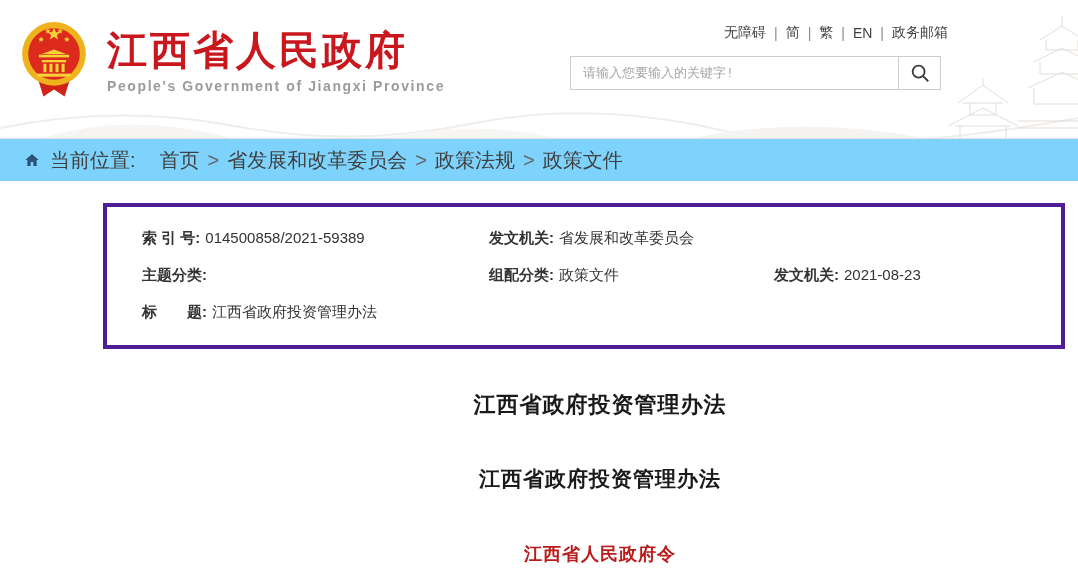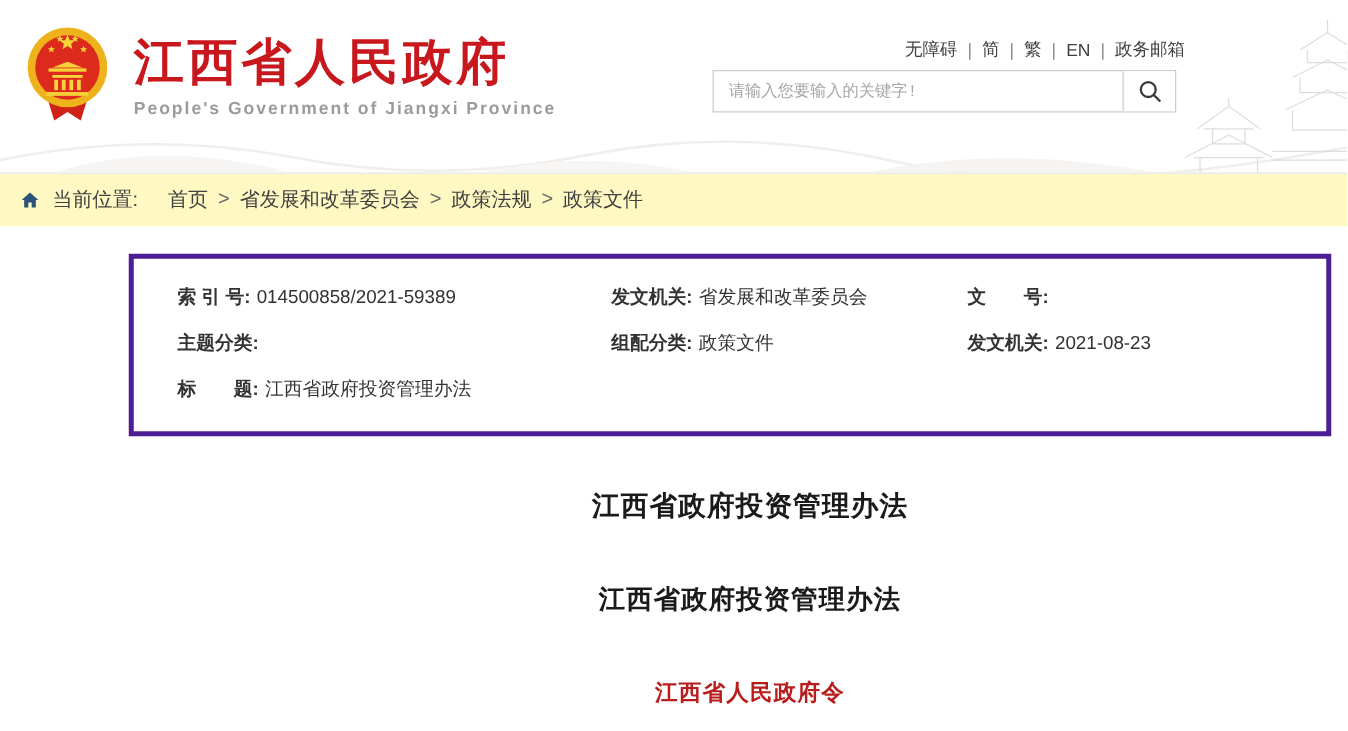--- a/index.html
+++ b/index.html
@@ -8,32 +8,32 @@
   .page { position:relative; width:1078px; height:585px; background:#fff; overflow:hidden; }
 
   
   .banner { position:relative; height:139px; background:#ffffff; border-bottom:1px solid #e3e3e3; overflow:hidden; }
   .banner-art { position:absolute; left:0; top:0; pointer-events:none; }
   .brand { position:absolute; left:16px; top:16px; display:flex; align-items:center; }
   .brand-text { margin-left:15px; }
   .site-title { font-size:40px; font-weight:bold; color:#c9171e; letter-spacing:3px; line-height:1.15; }
   .site-sub { font-size:14px; font-weight:bold; color:#9b9b9b; letter-spacing:1.6px; margin-top:5px;text-align:right; }
 
-  .top-links { position:absolute; top:31px; right:130px; display:flex; align-items:center; font-size:14px; color:#404040; white-space:nowrap; }
+  .top-links { position:absolute; top:24px; right:130px; display:flex; align-items:center; font-size:14px; color:#404040; white-space:nowrap; }
   .top-links a { color:#404040; text-decoration:none; cursor:pointer; }
   .link-sep { color:#8a8a8a; margin:0 8px; }
 
   .search { position:absolute; left:570px; top:56px; width:371px; height:34px; background:#fff; border:1px solid #cccccc; display:flex; align-items:stretch; }
   .search input { flex:1; border:none; outline:none; padding:0 12px; font-size:13px; color:#333;
                   font-family:Liberation Mono, monospace; background:transparent; }
   .search input::placeholder { color:#a7a7a7; }
   .search-btn { width:42px; border:none; border-left:1px solid #cccccc; background:#fff; display:flex; align-items:center; justify-content:center; cursor:pointer; }
 
   
-  .breadcrumb { height:42px; display:flex; align-items:center; padding-left:16px; font-size:16px; color:#404040; background:#fef9c3; }
+  .breadcrumb { height:42px; display:flex; align-items:center; padding-left:24px; font-size:20px; color:#404040; background:#7dd3fc; }
   .breadcrumb .home-ico { margin-right:10px; display:flex; align-items:center; }
   .crumb-label { margin-right:24px; }
   .breadcrumb a { color:#404040; text-decoration:none; cursor:pointer; }
   .crumb-sep { color:#666; margin:0 8px; }
 
   
   .meta-box { margin:22px 0 0 103px; width:962px; border:4px solid #4c1d95; background:#fff; padding:21px 20px 15px 35px; font-size:15px; color:#333; }
   .meta-row { display:flex; margin-bottom:17px; line-height:20px; }
   .meta-row:last-child { margin-bottom:8px; }
   .cell { display:flex; align-items:baseline; }
@@ -148,24 +148,20 @@
   <section class="meta-box">
     <div class="meta-row">
       <div class="cell c1">
         <span class="meta-label">索 引 号:</span>
         <span class="meta-value">014500858/2021-59389</span>
       </div>
       <div class="cell c2">
         <span class="meta-label">发文机关:</span>
         <span class="meta-value">省发展和改革委员会</span>
       </div>
-      <div class="cell c3">
-        <span class="meta-label">文　　号:</span>
-        <span class="meta-value"></span>
-      </div>
     </div>
     <div class="meta-row">
       <div class="cell c1">
         <span class="meta-label">主题分类:</span>
         <span class="meta-value"></span>
       </div>
       <div class="cell c2">
         <span class="meta-label">组配分类:</span>
         <span class="meta-value">政策文件</span>
       </div>

